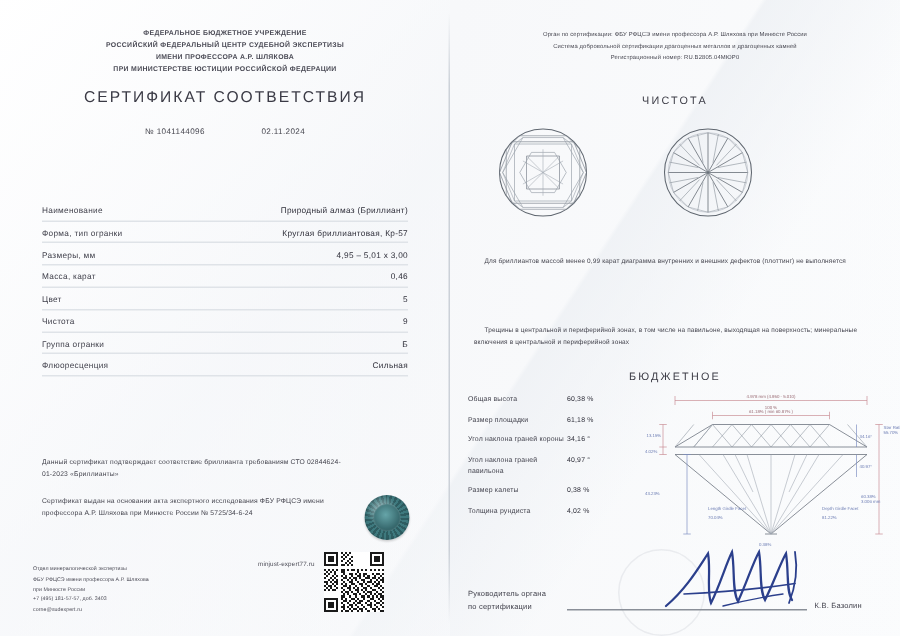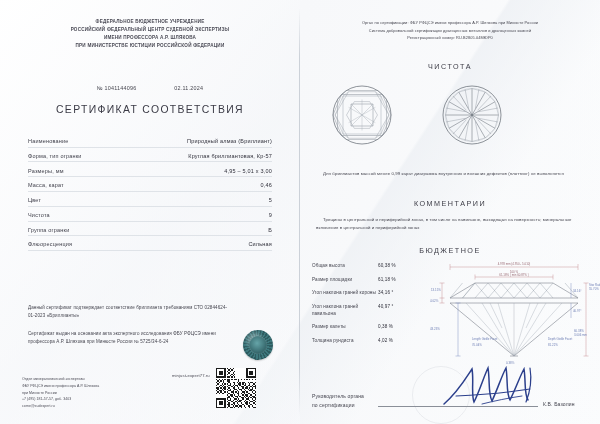--- a/index.html
+++ b/index.html
@@ -30,21 +30,21 @@
   .right{left:300px;width:300px;}
 
   
   .org{
     position:absolute;left:20px;top:18px;width:260px;
     text-align:center;font-size:4.6px;line-height:1.75;
     letter-spacing:.22px;color:#4a4a55;font-weight:bold;
   }
   .cert-title{
     position:absolute;left:20px;top:60px;width:260px;text-align:center;
-    font-size:10.4px;letter-spacing:1.35px;color:#3a3a45;margin-top:44px;
+    font-size:10.4px;letter-spacing:1.35px;color:#3a3a45;
   }
   .cert-meta{
     position:absolute;left:20px;top:85px;width:260px;text-align:center;
     font-size:5.4px;letter-spacing:.25px;color:#46464f;
   }
   .cert-meta .num{margin-right:36px;}
 
   
   .spec{position:absolute;left:28px;top:138px;width:244px;}
   .spec-row{
@@ -342,21 +342,20 @@
         <line x1="-25.6" y1="6.9" x2="-6.5" y2="3.3"></line>
         <line x1="-25.6" y1="-6.9" x2="-6.5" y2="-3.3"></line>
         <line x1="-19" y1="-19" x2="-5.6" y2="-4.7"></line>
         <line x1="-6.9" y1="-25.6" x2="-3.3" y2="-6.5"></line>
       </g>
     </g>
   </svg>
 
   <div class="note-small">Для бриллиантов массой менее 0,99 карат диаграмма внутренних и внешних дефектов (плоттинг) не выполняется</div>
 
-  <div class="sec-title" id="comments-title">КОММЕНТАРИИ</div>
   <div class="comment-body">Трещины в центральной и периферийной зонах, в том числе на павильоне, выходящая на поверхность; минеральные включения в центральной и периферийной зонах</div>
 
   <div class="sec-title" id="prop-title">БЮДЖЕТНОЕ</div>
 
   <div class="prop-list">
     <div class="prop-row">
       <span class="pk">Общая высота</span>
       <span class="pv">60,38 %</span>
     </div>
     <div class="prop-row">

